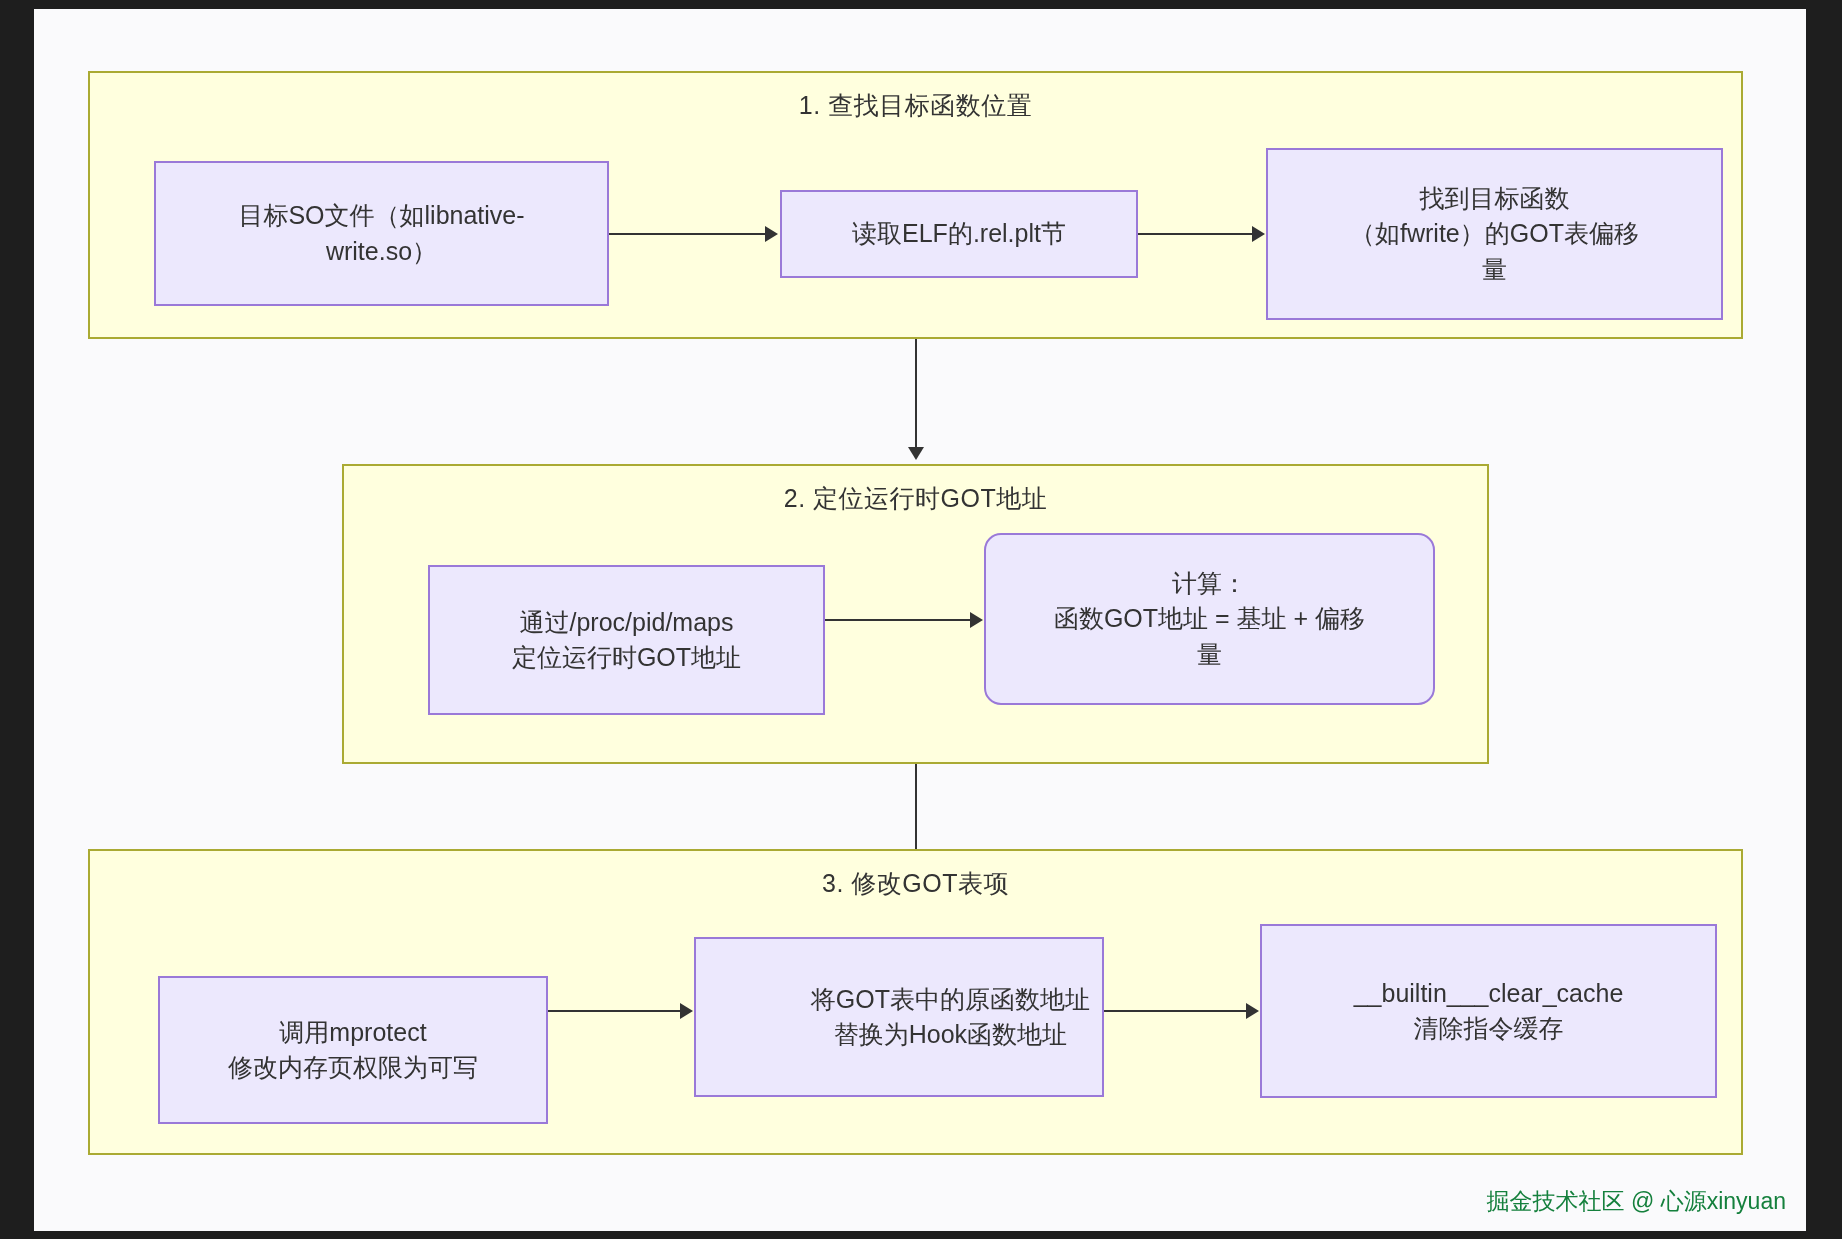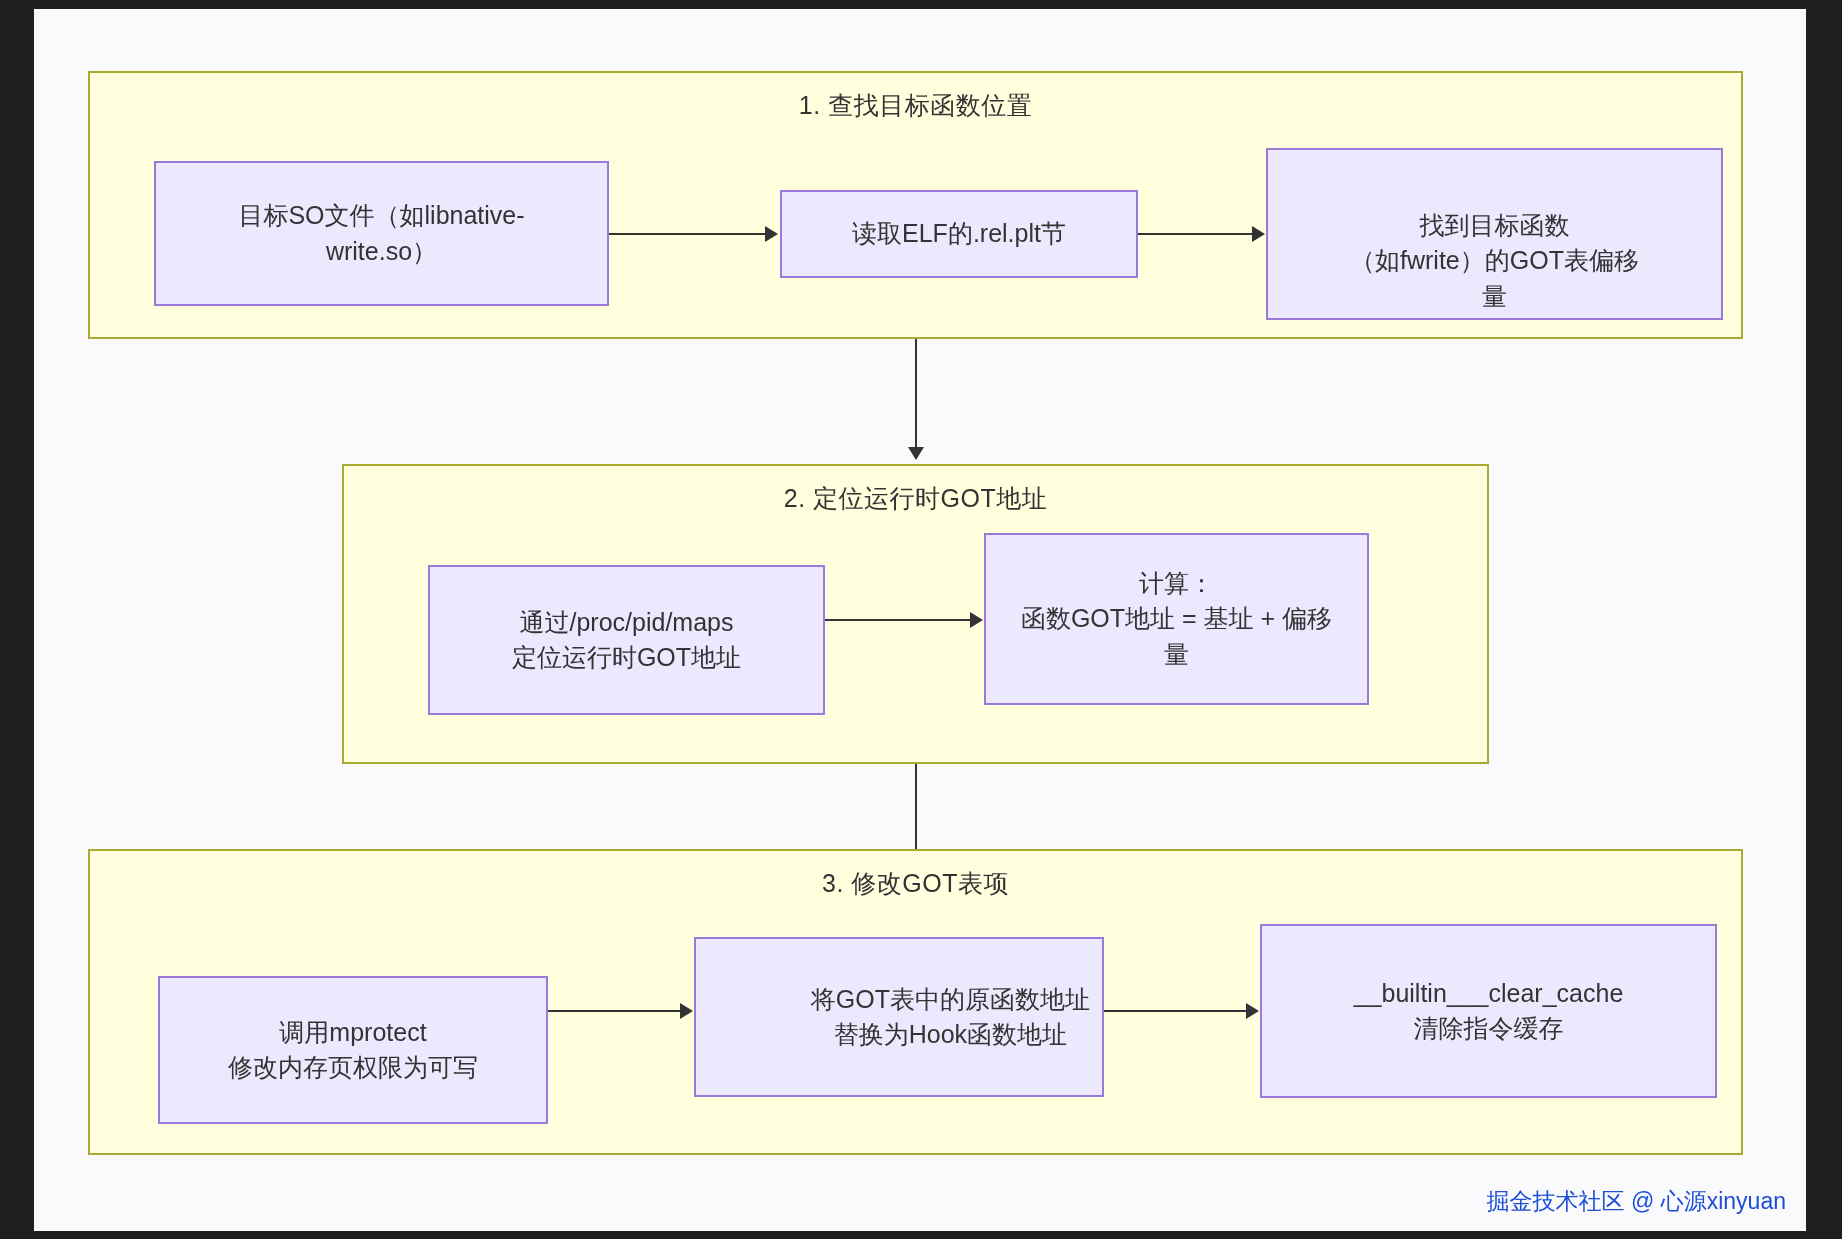--- a/index.html
+++ b/index.html
@@ -90,21 +90,21 @@
     border-right: 8px solid transparent;
     border-top: 13px solid #333333;
   }
 
   
   #watermark {
     position: absolute;
     right: 20px;
     bottom: 14px;
     font-size: 23px;
-    color: #1d4ed8;
+    color: #15803d;
     white-space: nowrap;
   }
 </style>
 </head>
 <body>
 
 <div id="page">
   <div id="canvas">
 
     <div class="subgraph" style="left:54px; top:62px; width:1655px; height:268px;">
@@ -123,21 +123,21 @@
 
     <div class="node" style="left:746px; top:181px; width:358px; height:88px;">
       <div>
         <span class="line">读取ELF的.rel.plt节</span>
       </div>
     </div>
 
     <div class="edge h" style="left:1104px; top:224px; width:118px;"></div>
     <div class="arrow-right" style="left:1218px; top:217px;"></div>
 
-    <div class="node" style="left:1232px; top:139px; width:457px; height:172px;align-items:flex-end;">
+    <div class="node" style="left:1232px; top:139px; width:457px; height:172px;">
       <div>
         <span class="line">找到目标函数</span>
         <span class="line">（如fwrite）的GOT表偏移</span>
         <span class="line">量</span>
       </div>
     </div>
 
     <div class="edge v" style="left:881px; top:330px; height:112px;"></div>
     <div class="arrow-down" style="left:874px; top:438px;"></div>
 
@@ -148,21 +148,21 @@
     <div class="node" style="left:394px; top:536px; width:397px; height:150px;margin-top:20px;">
       <div>
         <span class="line">通过/proc/pid/maps</span>
         <span class="line">定位运行时GOT地址</span>
       </div>
     </div>
 
     <div class="edge h" style="left:791px; top:610px; width:148px;"></div>
     <div class="arrow-right" style="left:936px; top:603px;"></div>
 
-    <div class="node" style="left:950px; top:524px; width:385px; height:172px;">
+    <div class="node" style="left:950px; top:524px; width:451px; height:172px;border-radius:17px;">
       <div>
         <span class="line">计算：</span>
         <span class="line">函数GOT地址 = 基址 + 偏移</span>
         <span class="line">量</span>
       </div>
     </div>
 
     <div class="edge v" style="left:881px; top:755px; height:90px;"></div>
     <div class="arrow-down" style="left:874px; top:841px;"></div>
 

